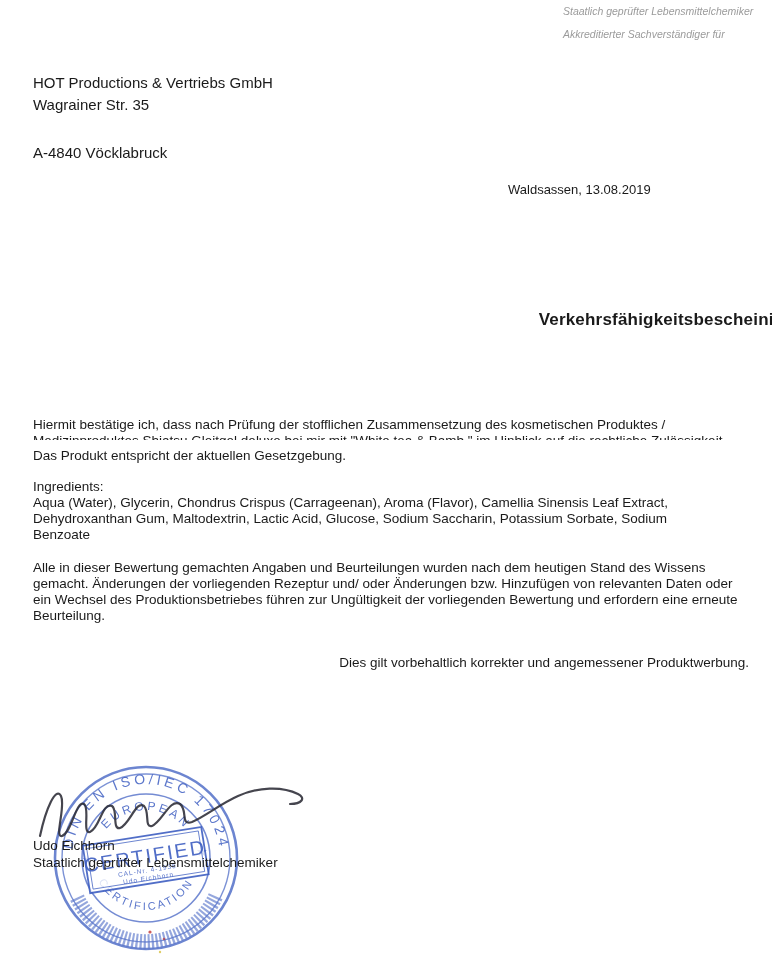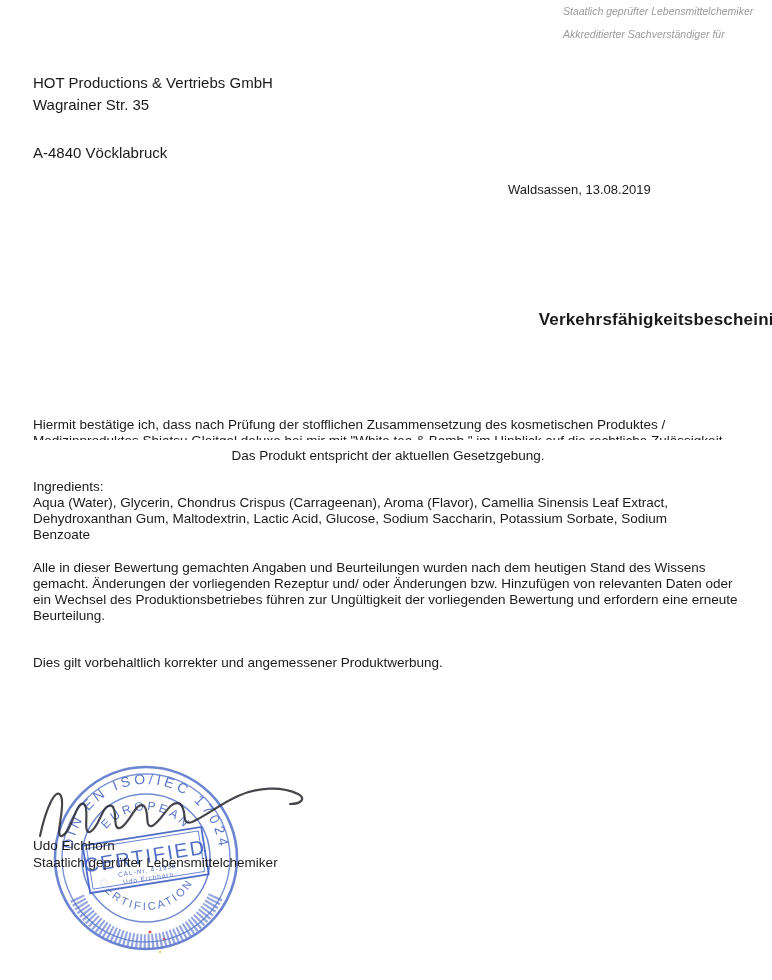--- a/index.html
+++ b/index.html
@@ -29,24 +29,24 @@
     left:0;top:310px;width:772px;text-align:right;
     font-size:17px;font-weight:bold;letter-spacing:0.2px;padding-left:44px;
   }
   
   .body-text{font-size:13.5px;line-height:16px;margin-top:29px;}
   .p1{left:33px;top:388px;width:710px;}
   .p1 .hardline{white-space:nowrap;}
   .clipped-line{
     height:7px;overflow:hidden;white-space:nowrap;
   }
-  .p1 .after-clip{margin-top:8px;text-align:center;}
+  .p1 .after-clip{margin-top:8px;}
   .ingredients{left:33px;top:450px;width:672px;}
   .para2{left:33px;top:531px;width:716px;}
-  .para3{left:33px;top:626px;width:716px;}
+  .para3{left:33px;top:626px;width:716px;text-align:right;}
   
   .sig-name{left:33px;top:838px;font-size:13.5px;z-index:5;}
   .sig-title{left:33px;top:855px;font-size:13.5px;z-index:5;}
   
   .stamp-wrap{left:40px;top:752px;width:212px;height:212px;z-index:2;}
   .signature-wrap{left:28px;top:770px;width:290px;height:90px;z-index:4;}
   svg{display:block;}
 </style>
 </head>
 <body>

